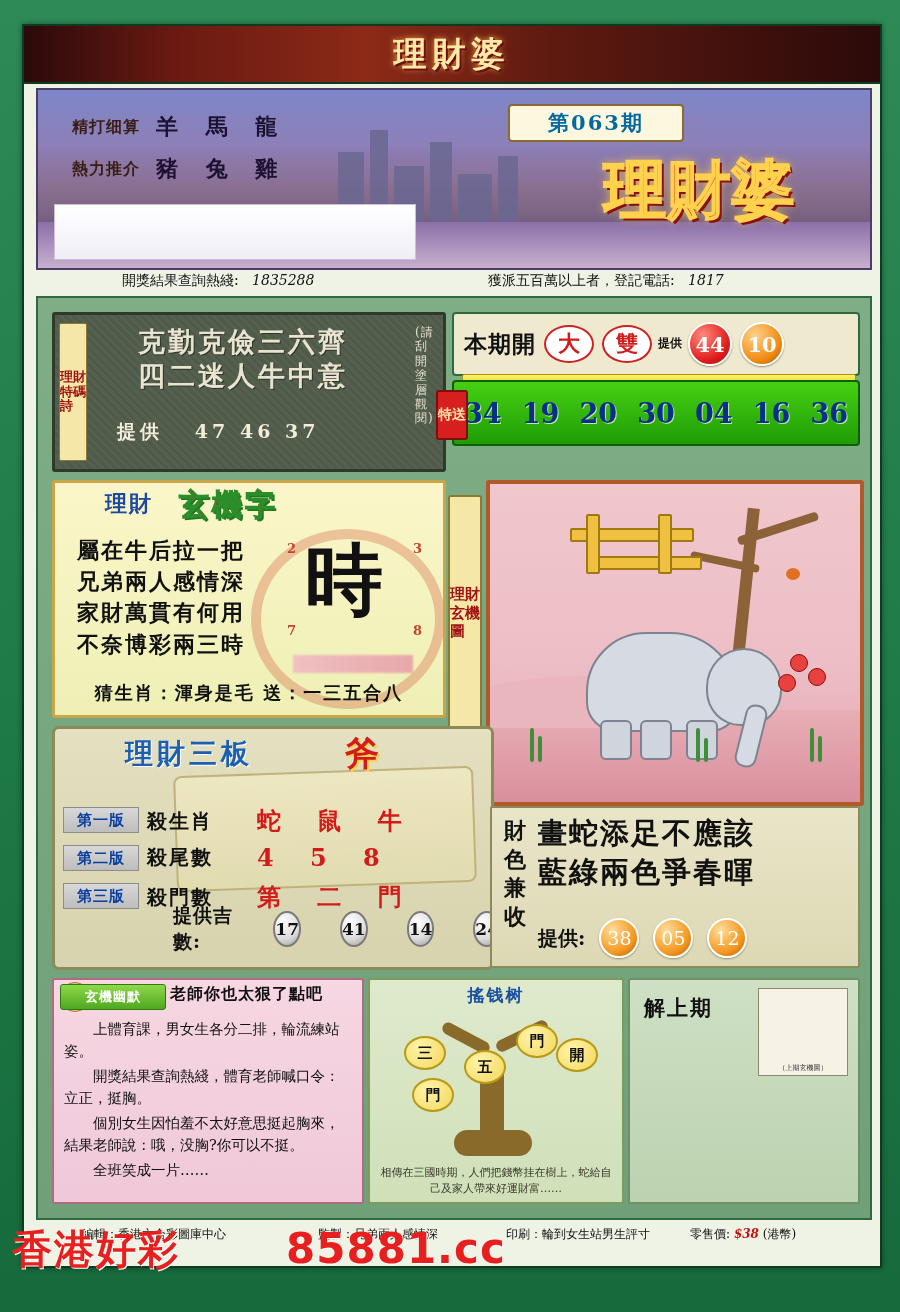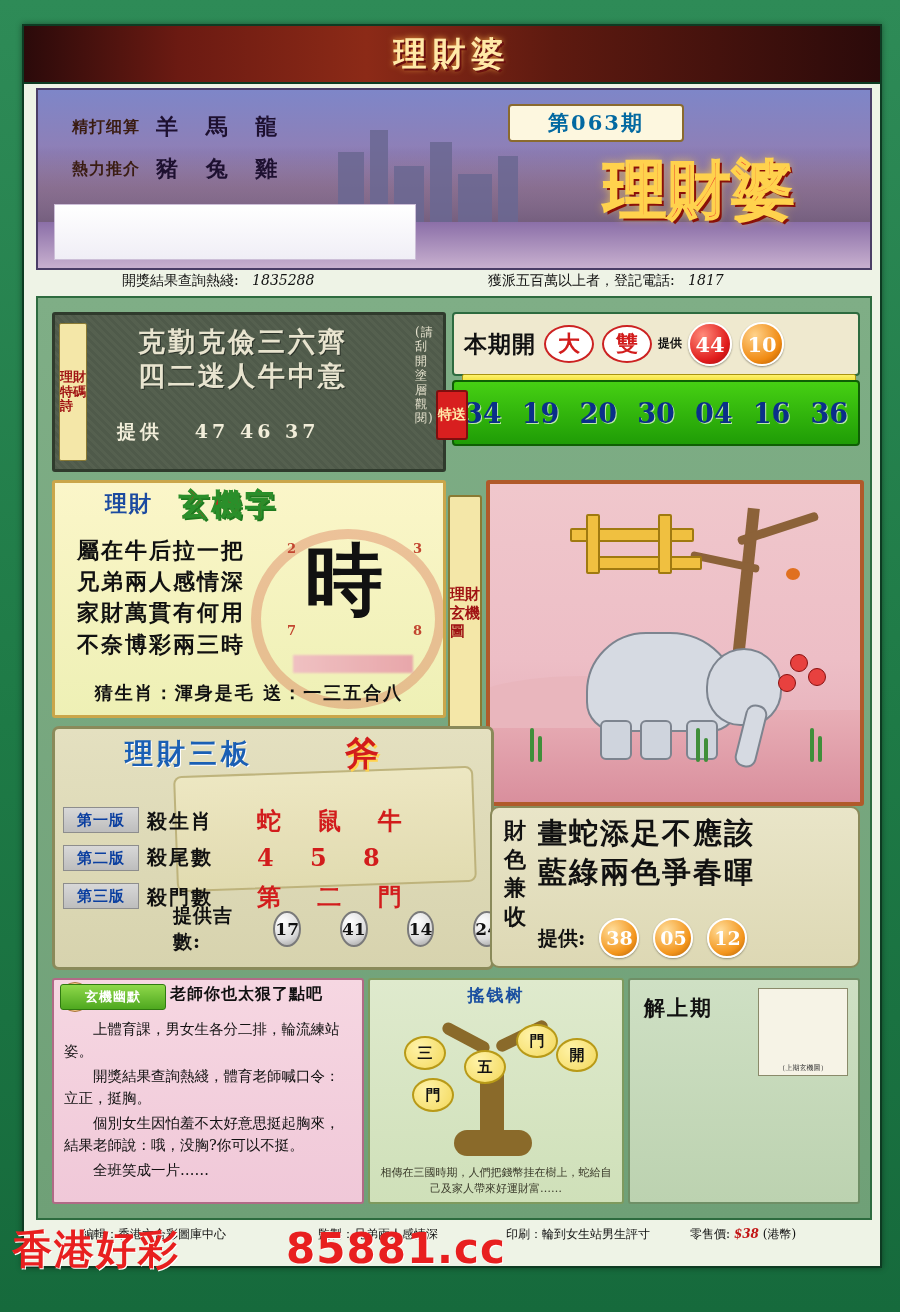--- a/index.html
+++ b/index.html
@@ -335,21 +335,21 @@
     background:radial-gradient(circle at 32% 28%,#fff,#dcdcdc 60%,#9e9e9e);
     border:2px solid #7a7a7a;margin-left:14px;
     display:flex;align-items:center;justify-content:center;
     font-family:"DejaVu Serif","Liberation Serif",serif;
     font-size:17px;font-weight:bold;color:#111;
   }
   
   .rpoem{
     position:absolute;left:452px;top:508px;width:366px;height:158px;
     background:linear-gradient(180deg,#e9e5c8,#ddd8b4);
-    border:2px solid #8a8a5a;border-radius:9px;
+    border:2px solid #8a8a5a;border-radius:2px;
   }
   .rp-side{
     position:absolute;left:6px;top:8px;width:34px;height:140px;
     font-family:"DejaVu Serif","Liberation Serif",serif;
     font-size:22px;font-weight:bold;color:#111;line-height:1.3;text-align:center;
   }
   .rp-lines{
     position:absolute;left:46px;top:6px;width:312px;
     font-family:"DejaVu Serif","Liberation Serif",serif;
     font-size:29px;font-weight:bold;color:#111;line-height:1.35;letter-spacing:2px;
@@ -357,21 +357,21 @@
   .rp-foot{
     position:absolute;left:46px;bottom:8px;display:flex;align-items:center;
   }
   .rp-foot .lb{font-family:"DejaVu Serif","Liberation Serif",serif;font-size:20px;font-weight:bold;color:#111;}
   .oball{
     width:36px;height:36px;border-radius:50%;
     background:radial-gradient(circle at 32% 28%,#ffdd9a,#f3951c 65%,#a85a05);
     border:2px solid #fff;margin-left:14px;
     display:flex;align-items:center;justify-content:center;
     font-family:"DejaVu Serif","Liberation Serif",serif;
-    font-size:19px;font-weight:bold;color:#fff;
+    font-size:19px;font-weight:normal;color:#fff;
     box-shadow:0 1px 2px rgba(0,0,0,.35);
   }
   
   .joke{
     position:absolute;left:14px;top:680px;width:308px;height:222px;
     background:linear-gradient(180deg,#f6d7e2,#f0c8d8);
     border:2px solid #b06a86;border-radius:3px;overflow:hidden;
   }
   .joke-badge{
     position:absolute;left:6px;top:4px;width:104px;height:24px;

